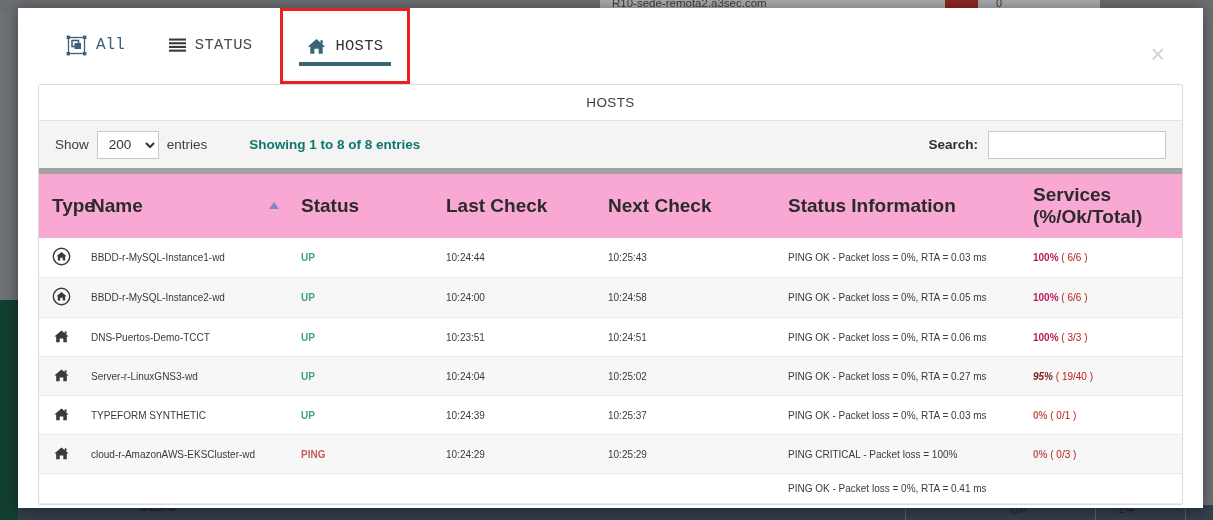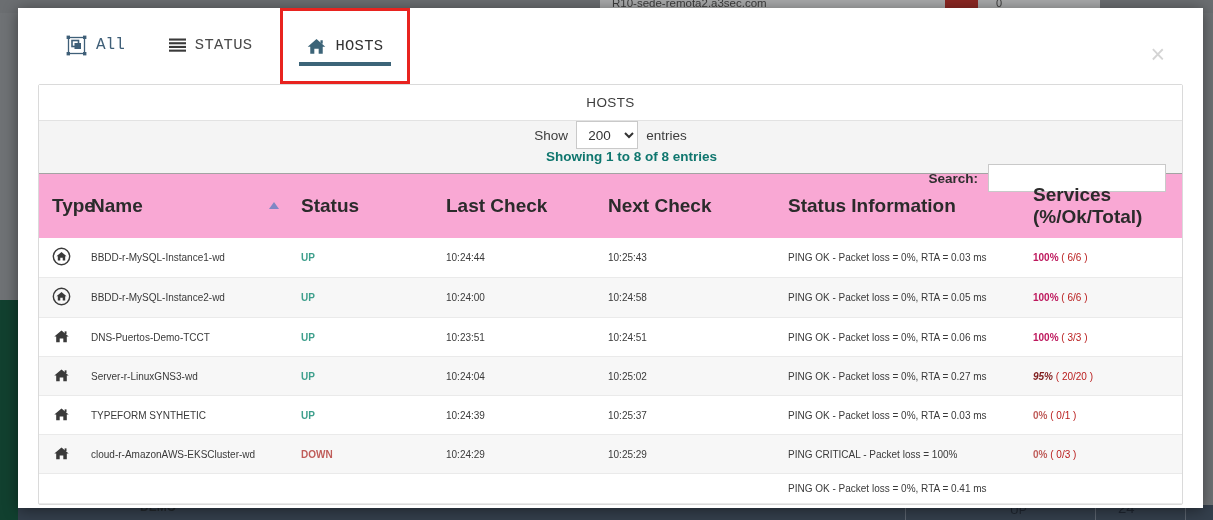--- a/index.html
+++ b/index.html
@@ -126,22 +126,21 @@
     font-size: 13.5px; color: #3d3d3d;
     border-bottom: 1px solid #e2e2e2;
     background: #fff;
     letter-spacing: .4px;
   }
   .panel-toolbar {
     background: #f4f4f4;
     height: 53px;
     display: flex; align-items: center;
     padding: 0 16px;
-    border-bottom: 1px solid #a3a3a3;
-    flex-direction: column;
+    border-bottom: 6px solid #a3a3a3;
   }
   .showbox { display: flex; align-items: center; gap: 8px; font-size: 13.5px; color: #3d3d3d; }
   .showbox select {
     font-family: "Liberation Sans", sans-serif;
     font-size: 13.5px;
     padding: 4px 4px 4px 7px;
     border: 1px solid #c9c9c9;
     background: #fff;
     color: #333;
     width: 62px;
@@ -345,41 +344,41 @@
           <tr>
             <td class="c-type"><span><svg width="19" height="18" viewBox="0 0 20 19">
                   <path d="M10 3.6 L17.6 10.1 L15.6 10.1 L15.6 16.1 L11.9 16.1 L11.9 12.1 L8.1 12.1 L8.1 16.1 L4.4 16.1 L4.4 10.1 L2.4 10.1 Z" fill="#3a3a3a"></path>
                   <rect x="13.3" y="4.6" width="2" height="2.8" fill="#3a3a3a"></rect>
                 </svg></span></td>
             <td><span>Server-r-LinuxGNS3-wd</span></td>
             <td><span class="status-up">UP</span></td>
             <td><span>10:24:04</span></td>
             <td><span>10:25:02</span></td>
             <td><span>PING OK - Packet loss = 0%, RTA = 0.27 ms</span></td>
-            <td><span class="pct-95">95%</span><span class="svc-rest"> ( 20/20 )</span></td>
+            <td><span class="pct-95">95%</span><span class="svc-rest"> ( 19/40 )</span></td>
           </tr>
           <tr>
             <td class="c-type"><span><svg width="19" height="18" viewBox="0 0 20 19">
                   <path d="M10 3.6 L17.6 10.1 L15.6 10.1 L15.6 16.1 L11.9 16.1 L11.9 12.1 L8.1 12.1 L8.1 16.1 L4.4 16.1 L4.4 10.1 L2.4 10.1 Z" fill="#3a3a3a"></path>
                   <rect x="13.3" y="4.6" width="2" height="2.8" fill="#3a3a3a"></rect>
                 </svg></span></td>
             <td><span>TYPEFORM SYNTHETIC</span></td>
             <td><span class="status-up">UP</span></td>
             <td><span>10:24:39</span></td>
             <td><span>10:25:37</span></td>
             <td><span>PING OK - Packet loss = 0%, RTA = 0.03 ms</span></td>
             <td><span class="pct-0">0%</span><span class="svc-rest"> ( 0/1 )</span></td>
           </tr>
           <tr>
             <td class="c-type"><span><svg width="19" height="18" viewBox="0 0 20 19">
                   <path d="M10 3.6 L17.6 10.1 L15.6 10.1 L15.6 16.1 L11.9 16.1 L11.9 12.1 L8.1 12.1 L8.1 16.1 L4.4 16.1 L4.4 10.1 L2.4 10.1 Z" fill="#3a3a3a"></path>
                   <rect x="13.3" y="4.6" width="2" height="2.8" fill="#3a3a3a"></rect>
                 </svg></span></td>
             <td><span>cloud-r-AmazonAWS-EKSCluster-wd</span></td>
-            <td><span class="status-down">DOWN</span></td>
+            <td><span class="status-down">PING</span></td>
             <td><span>10:24:29</span></td>
             <td><span>10:25:29</span></td>
             <td><span>PING CRITICAL - Packet loss = 100%</span></td>
             <td><span class="pct-0">0%</span><span class="svc-rest"> ( 0/3 )</span></td>
           </tr>
           <tr>
             <td class="c-type"></td>
             <td></td>
             <td></td>
             <td></td>

